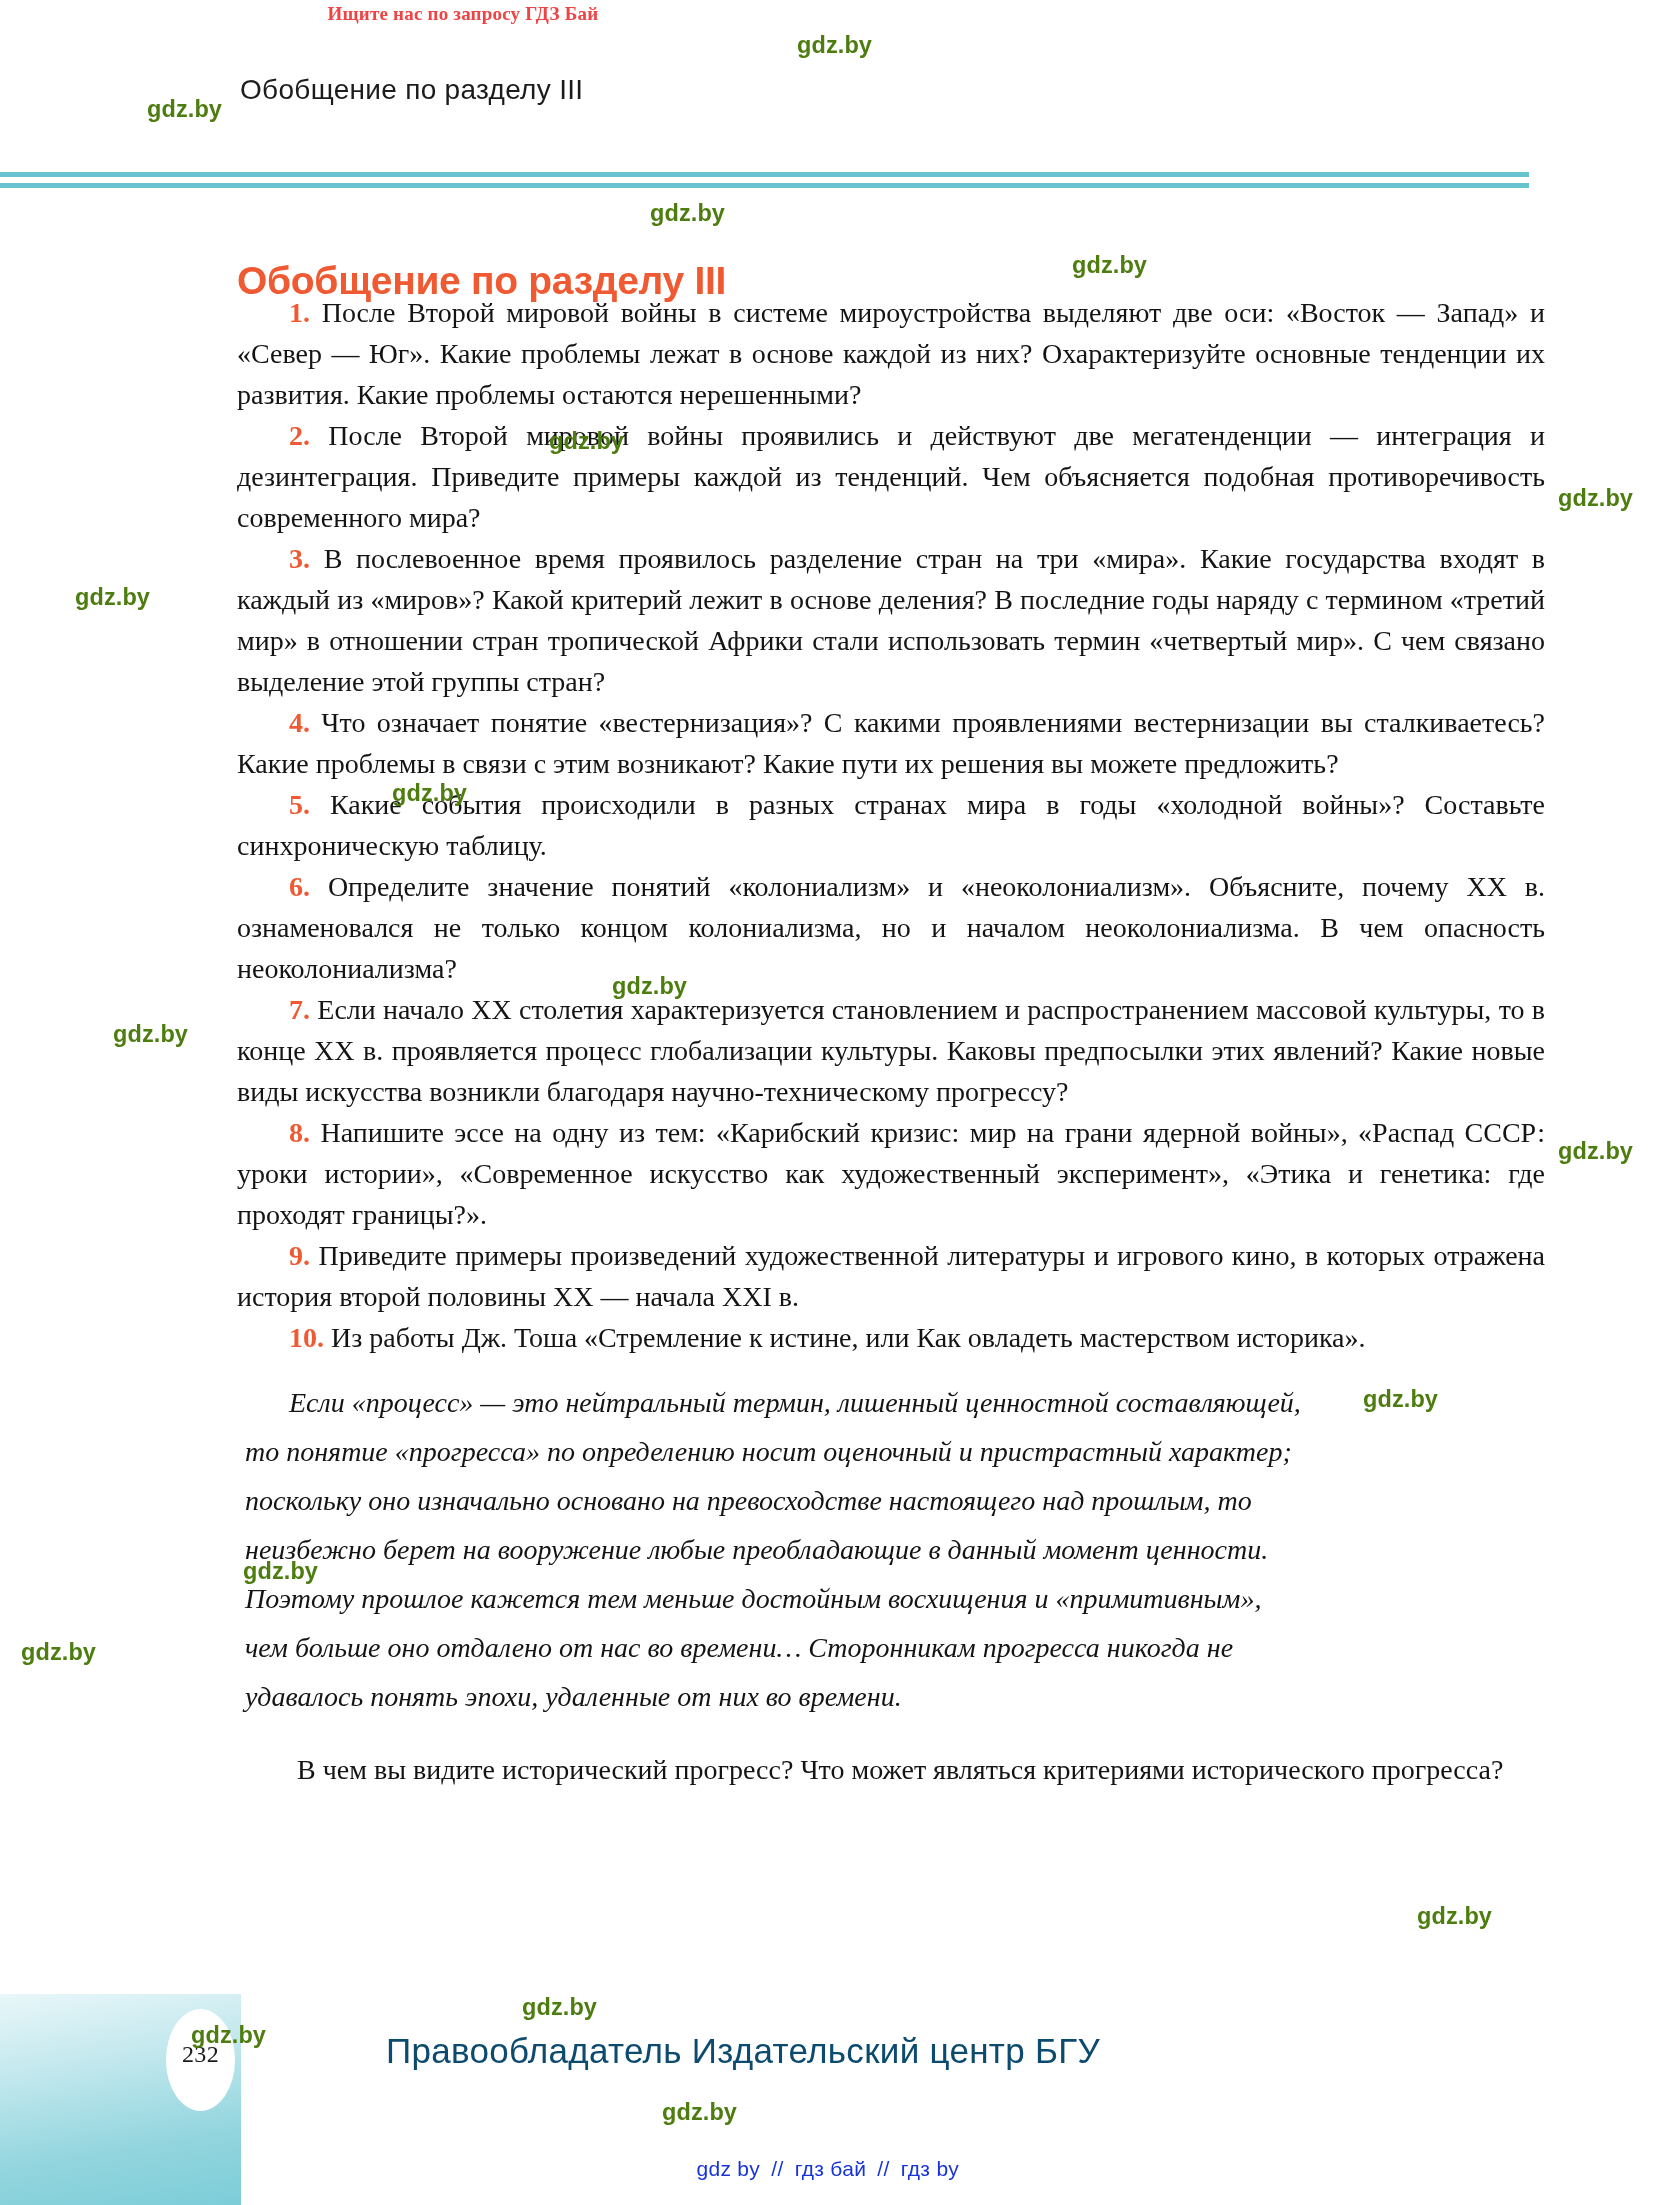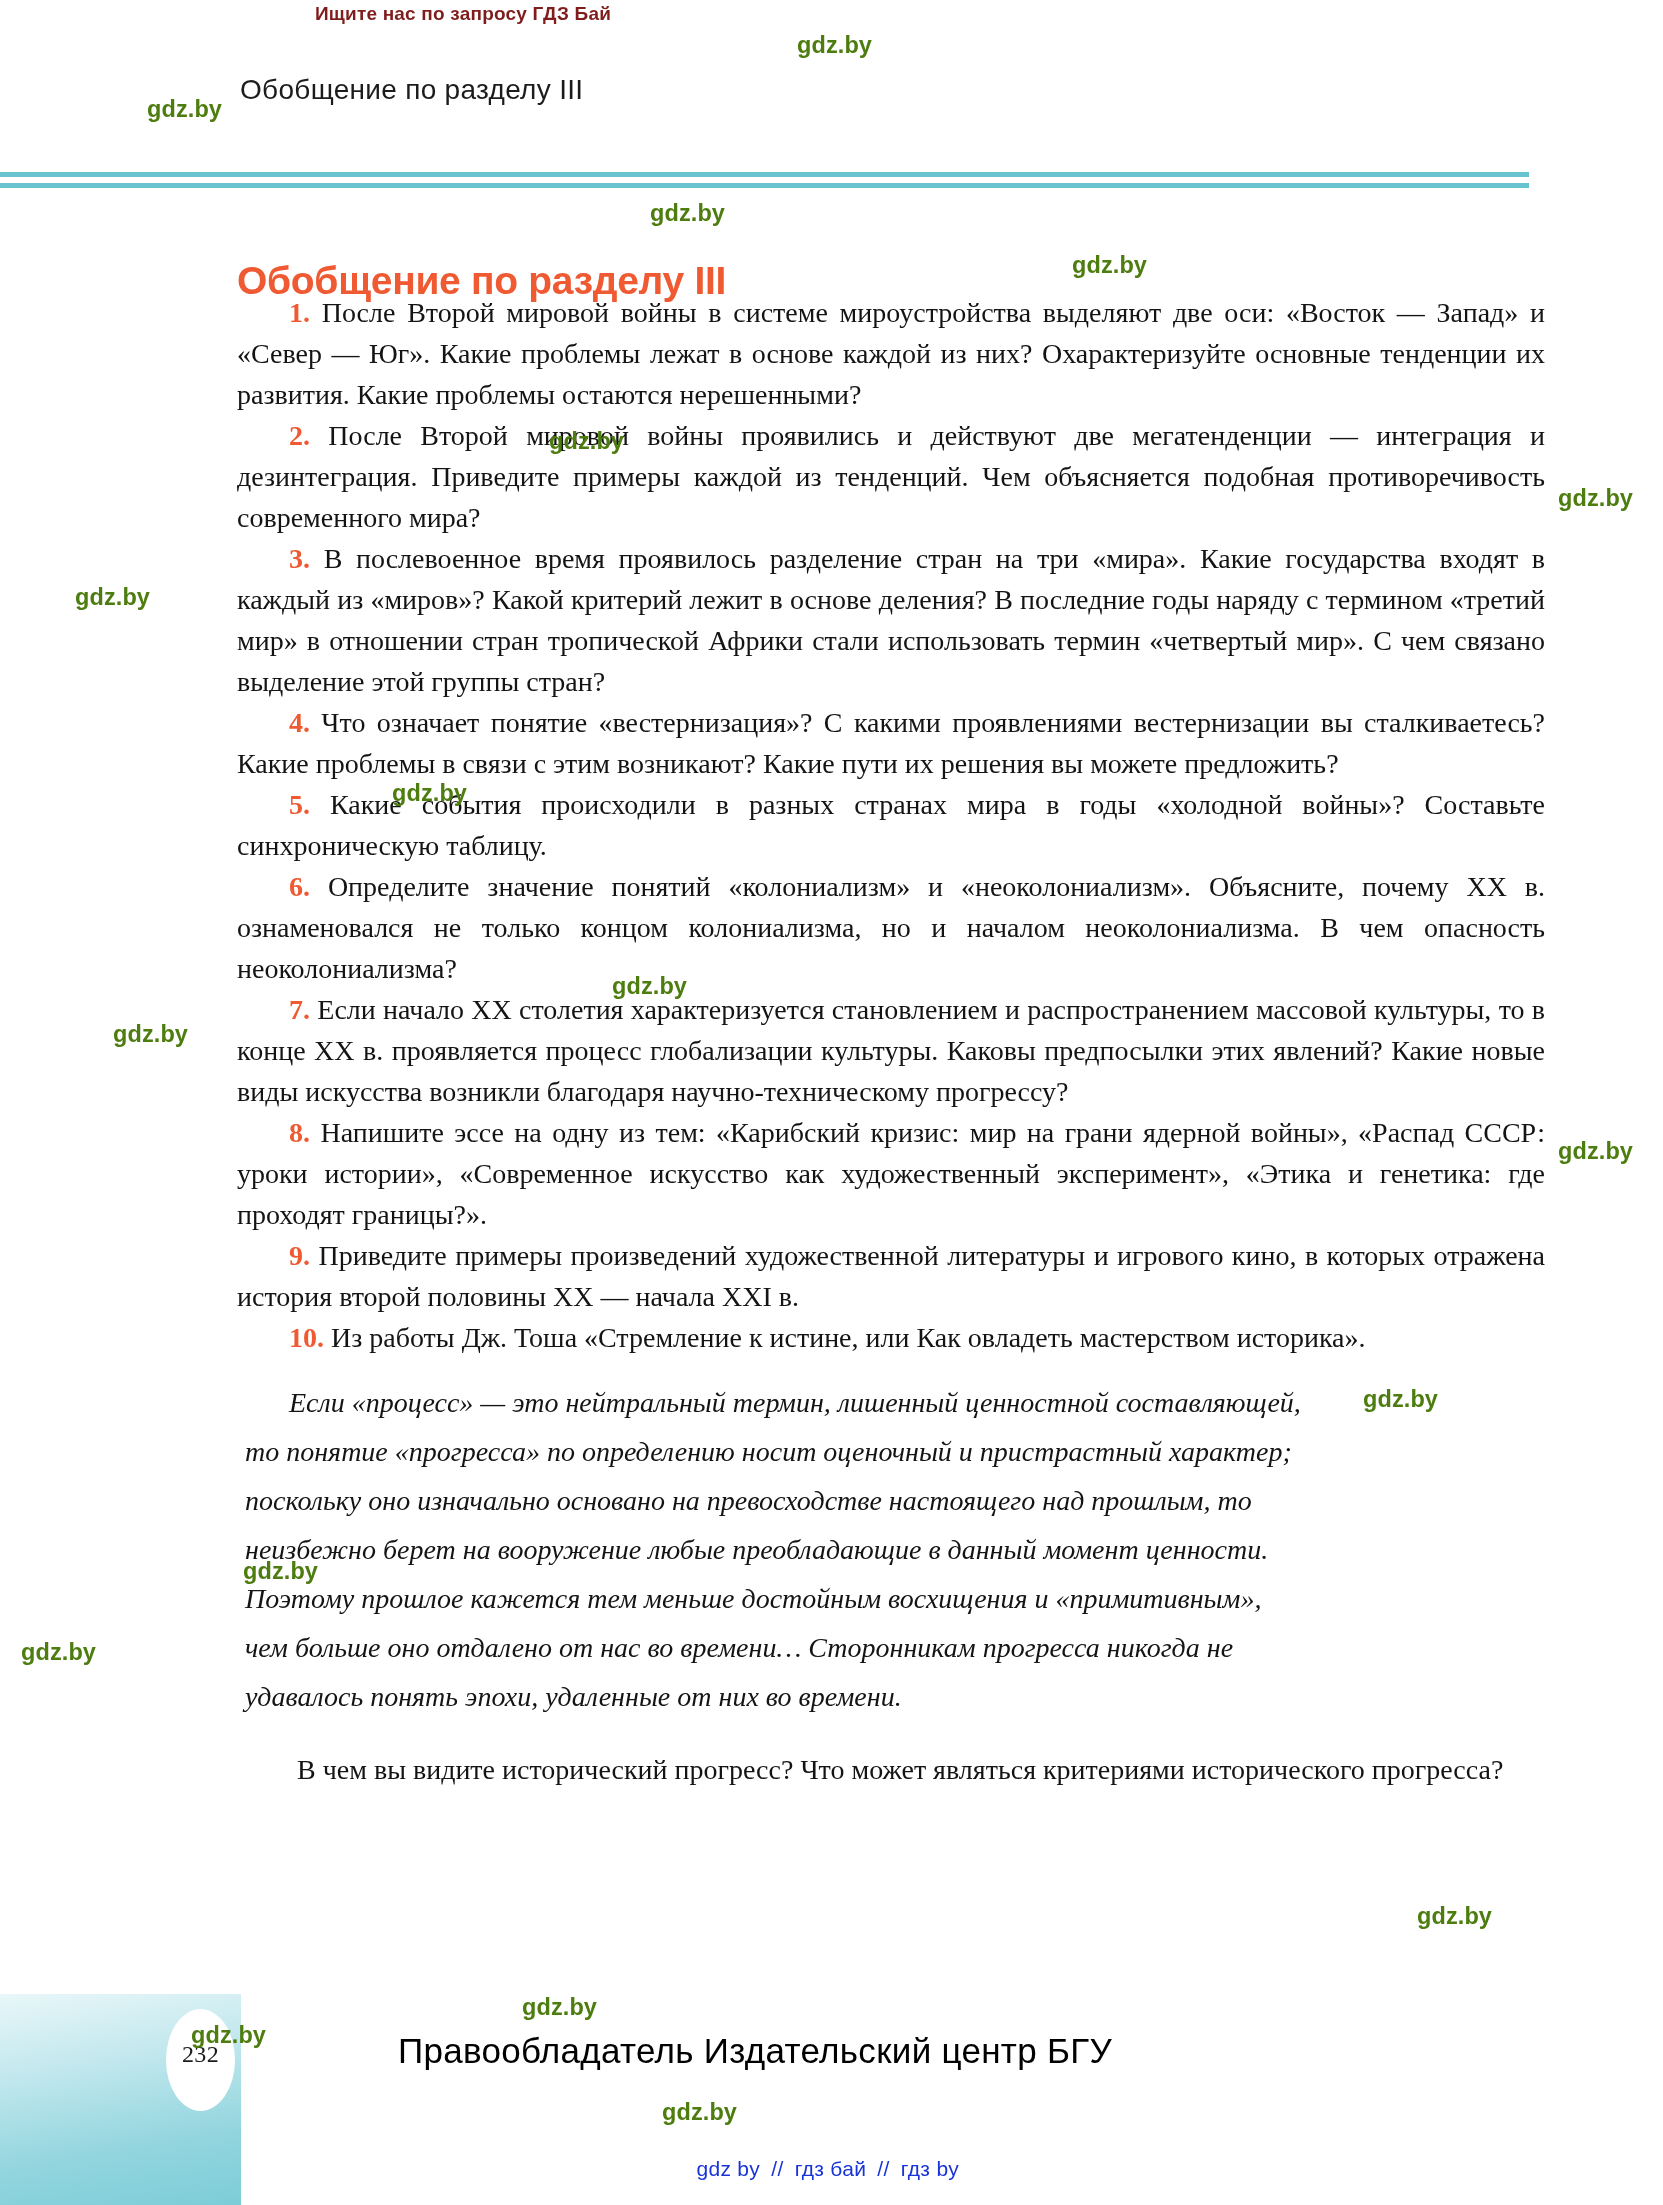--- a/index.html
+++ b/index.html
@@ -17,24 +17,24 @@
     color: #1a1a1a;
   }
 
   
   .search-hint {
     position: absolute;
     top: 3.4px;
     left: 0;
     width: 1580px;
     text-align: center;
-    font-family: Liberation Sans, sans-serif;
+    font-family: Liberation Serif, serif;
     font-size: 19px;
     font-weight: bold;
-    color: #7f1d1d;
+    color: #ef4444;
     letter-spacing: 0.2px;
     white-space: nowrap;
   }
   .search-hint .hint-inner {
     position: relative;
     left: -327px;
   }
 
   
   .running-head {
@@ -148,25 +148,25 @@
     text-align: center;
     font-family: "Liberation Serif", serif;
     font-size: 24px;
     color: #1a1a1a;
     letter-spacing: 0.4px;
   }
 
   
   .publisher {
     position: absolute;
-    left: 398px;
+    left: 386px;
     top: 2031px;
     font-family: "Liberation Sans", sans-serif;
     font-size: 35px;
-    color: #000000;
+    color: #0c4a6e;
     white-space: nowrap;
     letter-spacing: 0.3px;
   }
 
   
   .footer-links {
     position: absolute;
     left: 0;
     top: 2157px;
     width: 1664px;

